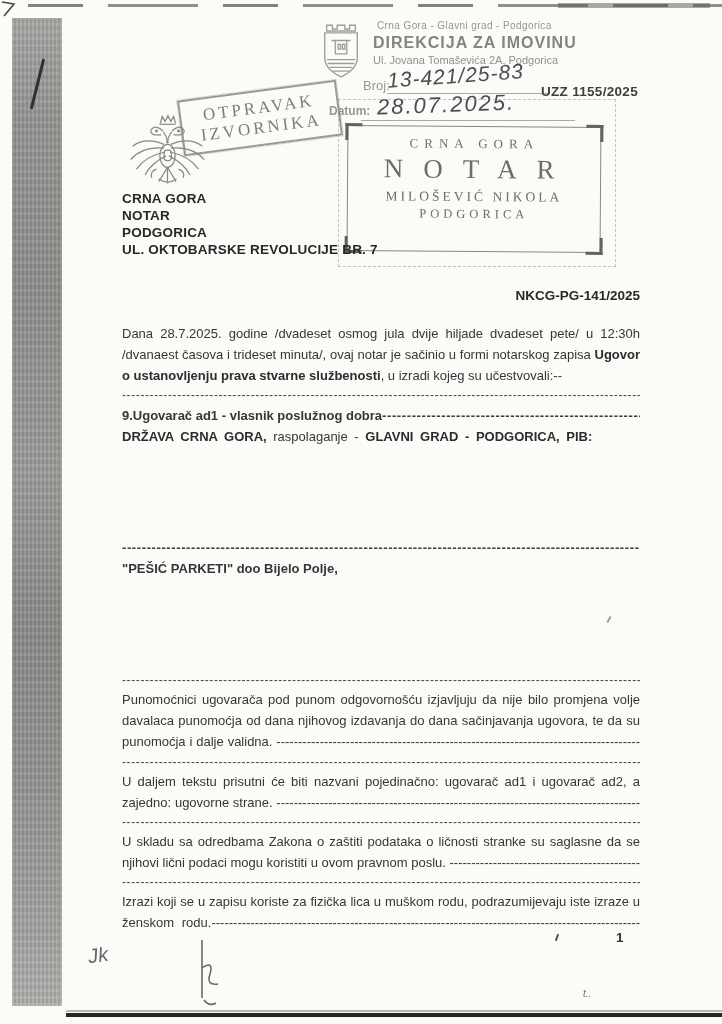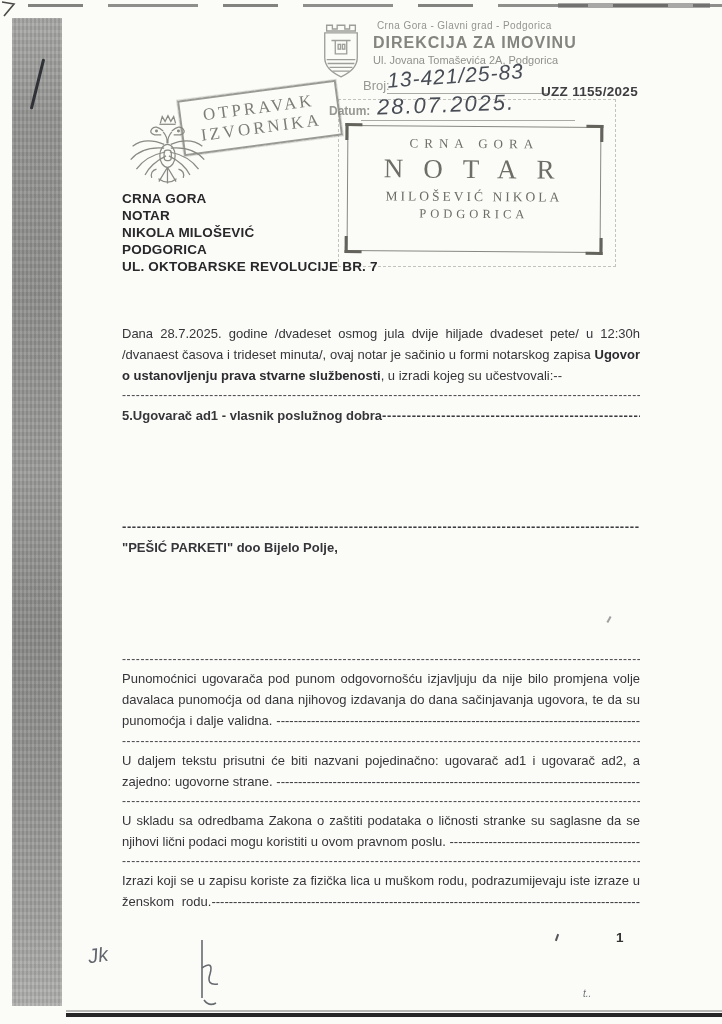--- a/index.html
+++ b/index.html
@@ -161,33 +161,34 @@
       <rect x="42" y="39" width="7.5" height="11" rx="3"></rect>
       <path d="M45.5 57 l-9 15 M45.5 57 l0 17 M45.5 57 l9 15"></path>
       <path d="M36 69 q10 7 19 0"></path>
       <path d="M34 59 q-7 2-5 9 M57 59 q7 2 5 9"></path>
     </g>
   </svg>
 
   <div class="letterhead">
     <div>CRNA GORA</div>
     <div>NOTAR</div>
-    <div>NIKOLA MILOŠEVIĆ</div>
     <div>PODGORICA</div>
     <div>UL. OKTOBARSKE REVOLUCIJE BR. 7</div>
   </div>
+  <div class="nkcg">NKCG-PG-141/2025</div>
 
   <div class="doc-body">
     <p class="p1"><span>Dana 28.7.2025. godine /dvadeset osmog jula dvije hiljade dvadeset pete/ u 12:30h /dvanaest časova i trideset minuta/, ovaj notar je sačinio u formi notarskog zapisa </span><b>Ugovor o ustanovljenju prava stvarne službenosti</b><span>, u izradi kojeg su učestvovali:--</span></p>
     <div class="dashrow">------------------------------------------------------------------------------------------------------------------------------------------------------</div>
 
     <div class="hrow">
-      <span>5.Ugovarač ad1 - vlasnik poslužnog dobra</span>
+      <span>9.Ugovarač ad1 - vlasnik poslužnog dobra</span>
       <span class="dashfill">------------------------------------------------------------------------------------------------------------------------------------------------------</span>
     </div>
+    <div class="oneline party-line"><b>DRŽAVA CRNA GORA,</b><span> raspolaganje - </span><b>GLAVNI GRAD - PODGORICA, PIB:</b></div>
 
     <div class="spacer1"></div>
 
     <div class="hrow">
       <span class="dashfill">------------------------------------------------------------------------------------------------------------------------------------------------------</span>
     </div>
     <div class="oneline" style="font-weight:bold;">"PEŠIĆ PARKETI" doo Bijelo Polje,</div>
 
     <div class="spacer2"></div>
 

